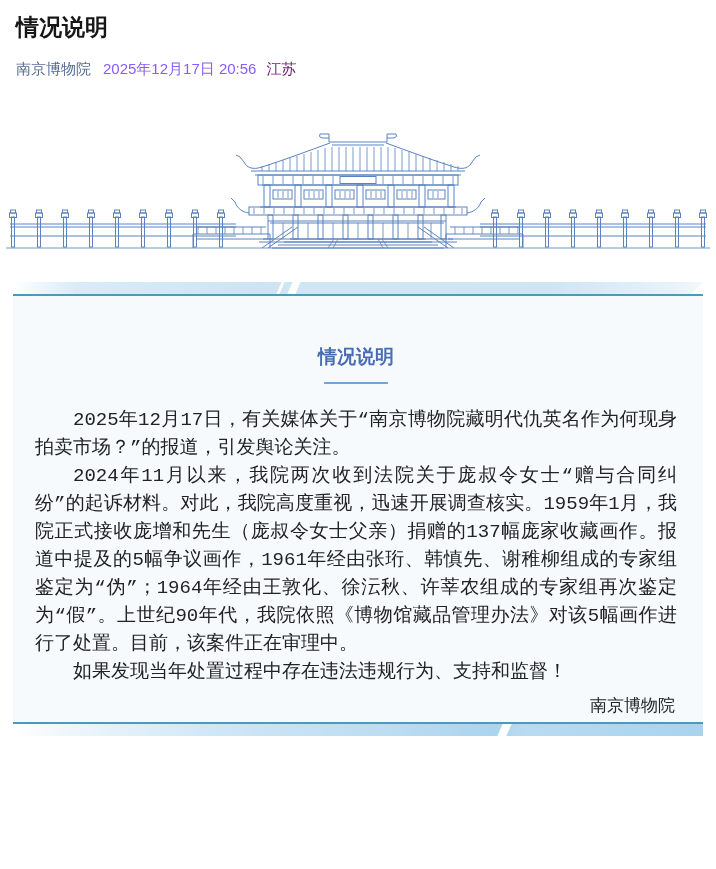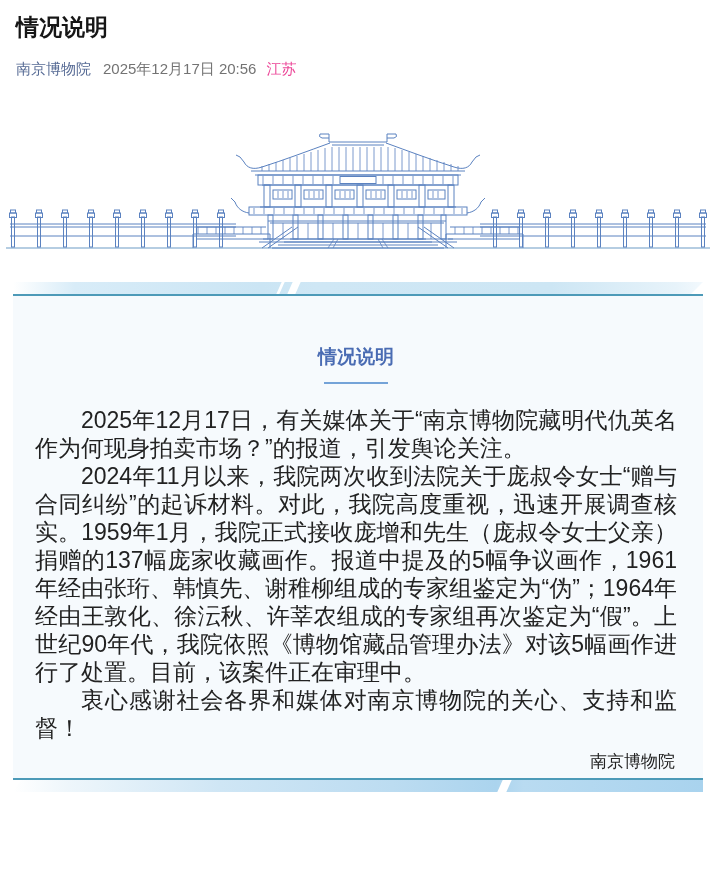--- a/index.html
+++ b/index.html
@@ -7,22 +7,22 @@
     width:716px;height:869px;background:#ffffff;overflow:hidden;
     font-family:"Liberation Sans","DejaVu Sans",sans-serif;
   }
   
   .header{padding:12px 16px 0 16px;}
   .page-title{
     margin:0 0 16px 0;font-size:23px;line-height:30px;font-weight:bold;color:#161616;
   }
   .byline{font-size:15px;line-height:21px;}
   .byline .author{color:#576b95;margin-right:12px;cursor:pointer;}
-  .byline .time{color:#737373;margin-right:10px;}
-  .byline .region{color:#ec4899;}
+  .byline .time{color:#8b5cf6;margin-right:10px;}
+  .byline .region{color:#701a75;}
   
   .illustration{margin-top:50px;text-align:center;}
   .illustration svg{display:block;}
   
   .card{margin:28px 13px 0 13px;}
   .band-top{
     height:12px;position:relative;
     background:linear-gradient(90deg,#ffffff 0%,#d8ecf8 9%,#cbe5f4 36%,#cfe7f5 44%,#cde6f4 78%,#e7f3fa 96%,#f3f9fd 100%);
     clip-path:polygon(0 0,100% 0,calc(100% - 12px) 100%,0 100%);
   }
@@ -39,22 +39,22 @@
     background:#f6fafd;
     padding:48px 26px 2px 22px;
   }
   .card-title{
     text-align:center;font-size:19px;line-height:26px;font-weight:bold;color:#4a6cb3;
   }
   .title-underline{
     width:64px;height:2px;background:#74a3d8;margin:12px auto 22px auto;
   }
   .content p{
-    margin:0;font-family:Liberation Sans, sans-serif;
-    font-size:23px;line-height:28px;color:#222222;
+    margin:0;font-family:Liberation Mono, monospace;
+    font-size:19px;line-height:28px;color:#222222;
     text-indent:2em;text-align:justify;
   }
   .signature{
     margin-top:6px;text-align:right;
     font-family:"Liberation Serif","DejaVu Serif",serif;
     font-size:17px;line-height:28px;color:#222222;padding-right:2px;
   }
   .band-bottom{
     height:12px;position:relative;
     background:linear-gradient(90deg,#ffffff 0%,#eef6fb 8%,#cfe6f5 30%,#bcdcf1 55%,#abd4ee 70%,#b9dbf1 74%,#a9d3ee 100%);
@@ -170,21 +170,21 @@
 
 <div class="card">
   <div class="band-top"></div>
   <div class="accent-line"></div>
   <div class="card-body">
     <div class="card-title">情况说明</div>
     <div class="title-underline"></div>
     <div class="content">
       <p>2025年12月17日，有关媒体关于“南京博物院藏明代仇英名作为何现身拍卖市场？”的报道，引发舆论关注。</p>
       <p>2024年11月以来，我院两次收到法院关于庞叔令女士“赠与合同纠纷”的起诉材料。对此，我院高度重视，迅速开展调查核实。1959年1月，我院正式接收庞增和先生（庞叔令女士父亲）捐赠的137幅庞家收藏画作。报道中提及的5幅争议画作，1961年经由张珩、韩慎先、谢稚柳组成的专家组鉴定为“伪”；1964年经由王敦化、徐沄秋、许莘农组成的专家组再次鉴定为“假”。上世纪90年代，我院依照《博物馆藏品管理办法》对该5幅画作进行了处置。目前，该案件正在审理中。</p>
-      <p>衷心感谢社会各界和媒体对南京博物院的关心、支持和监督！</p>
+      <p>如果发现当年处置过程中存在违法违规行为、支持和监督！</p>
     </div>
     <div class="signature">
       <div>南京博物院</div>
     </div>
   </div>
   <div class="accent-line"></div>
   <div class="band-bottom"></div>
 </div>
 
 </body></html>

